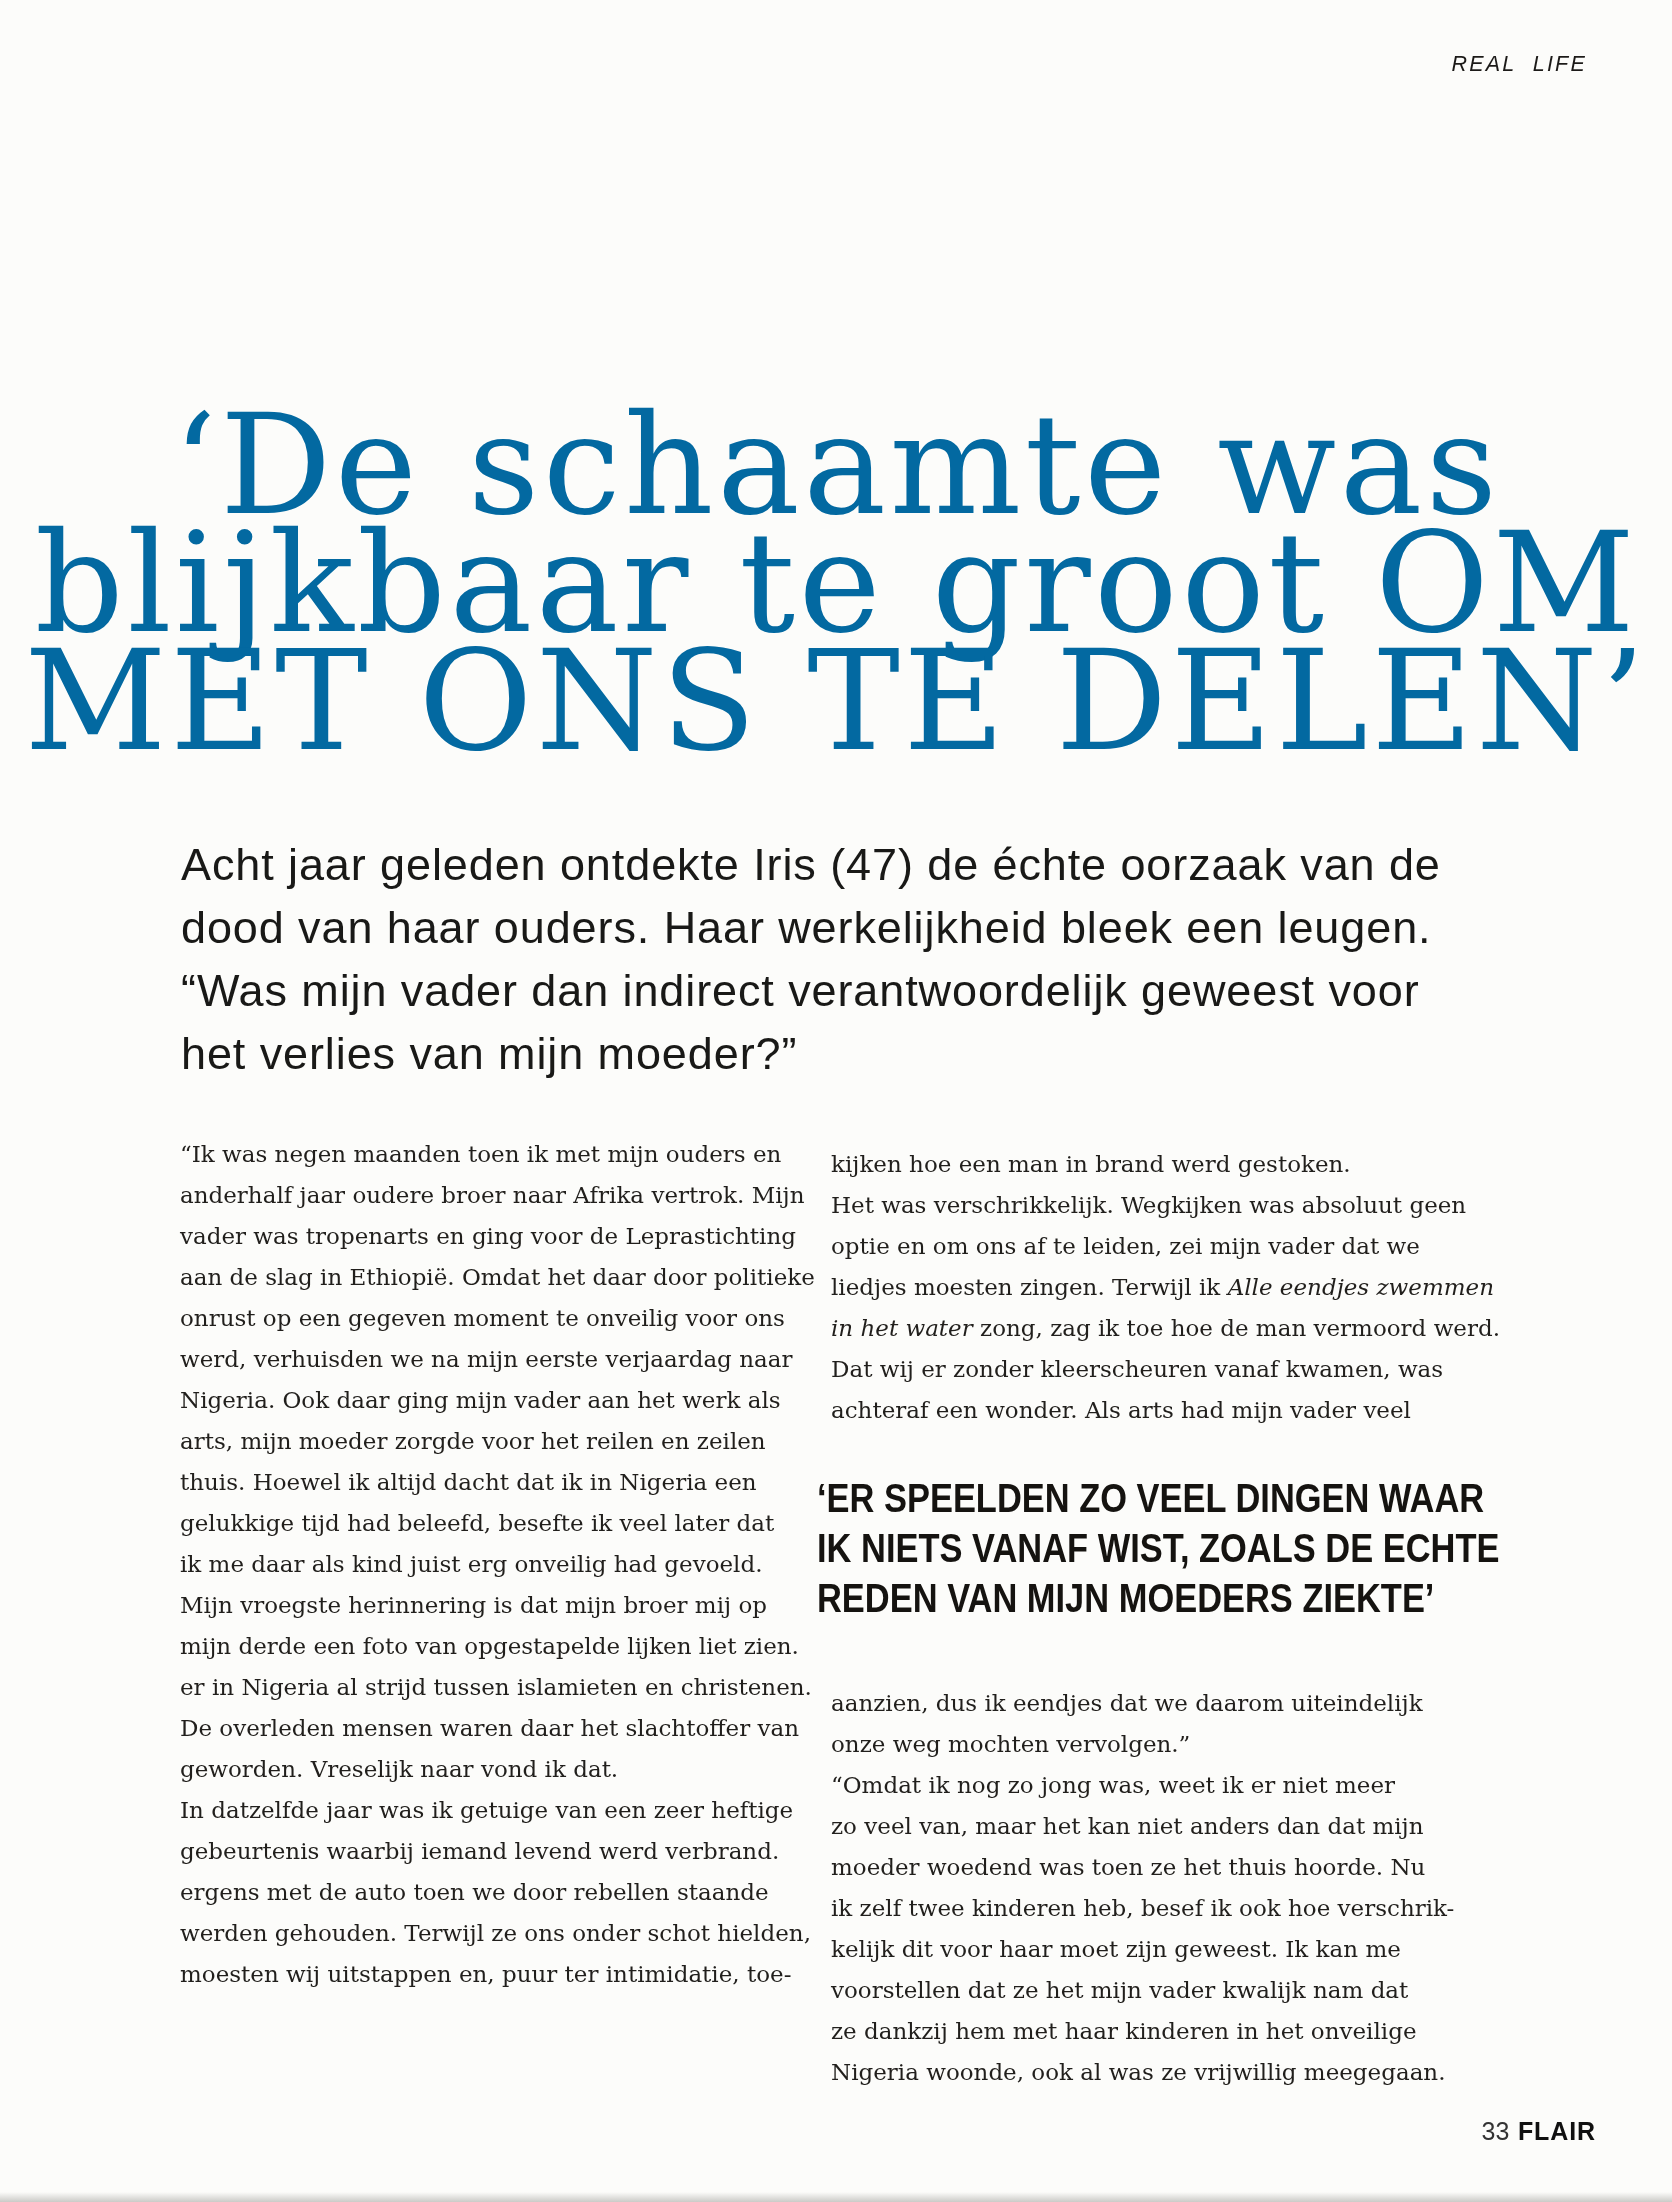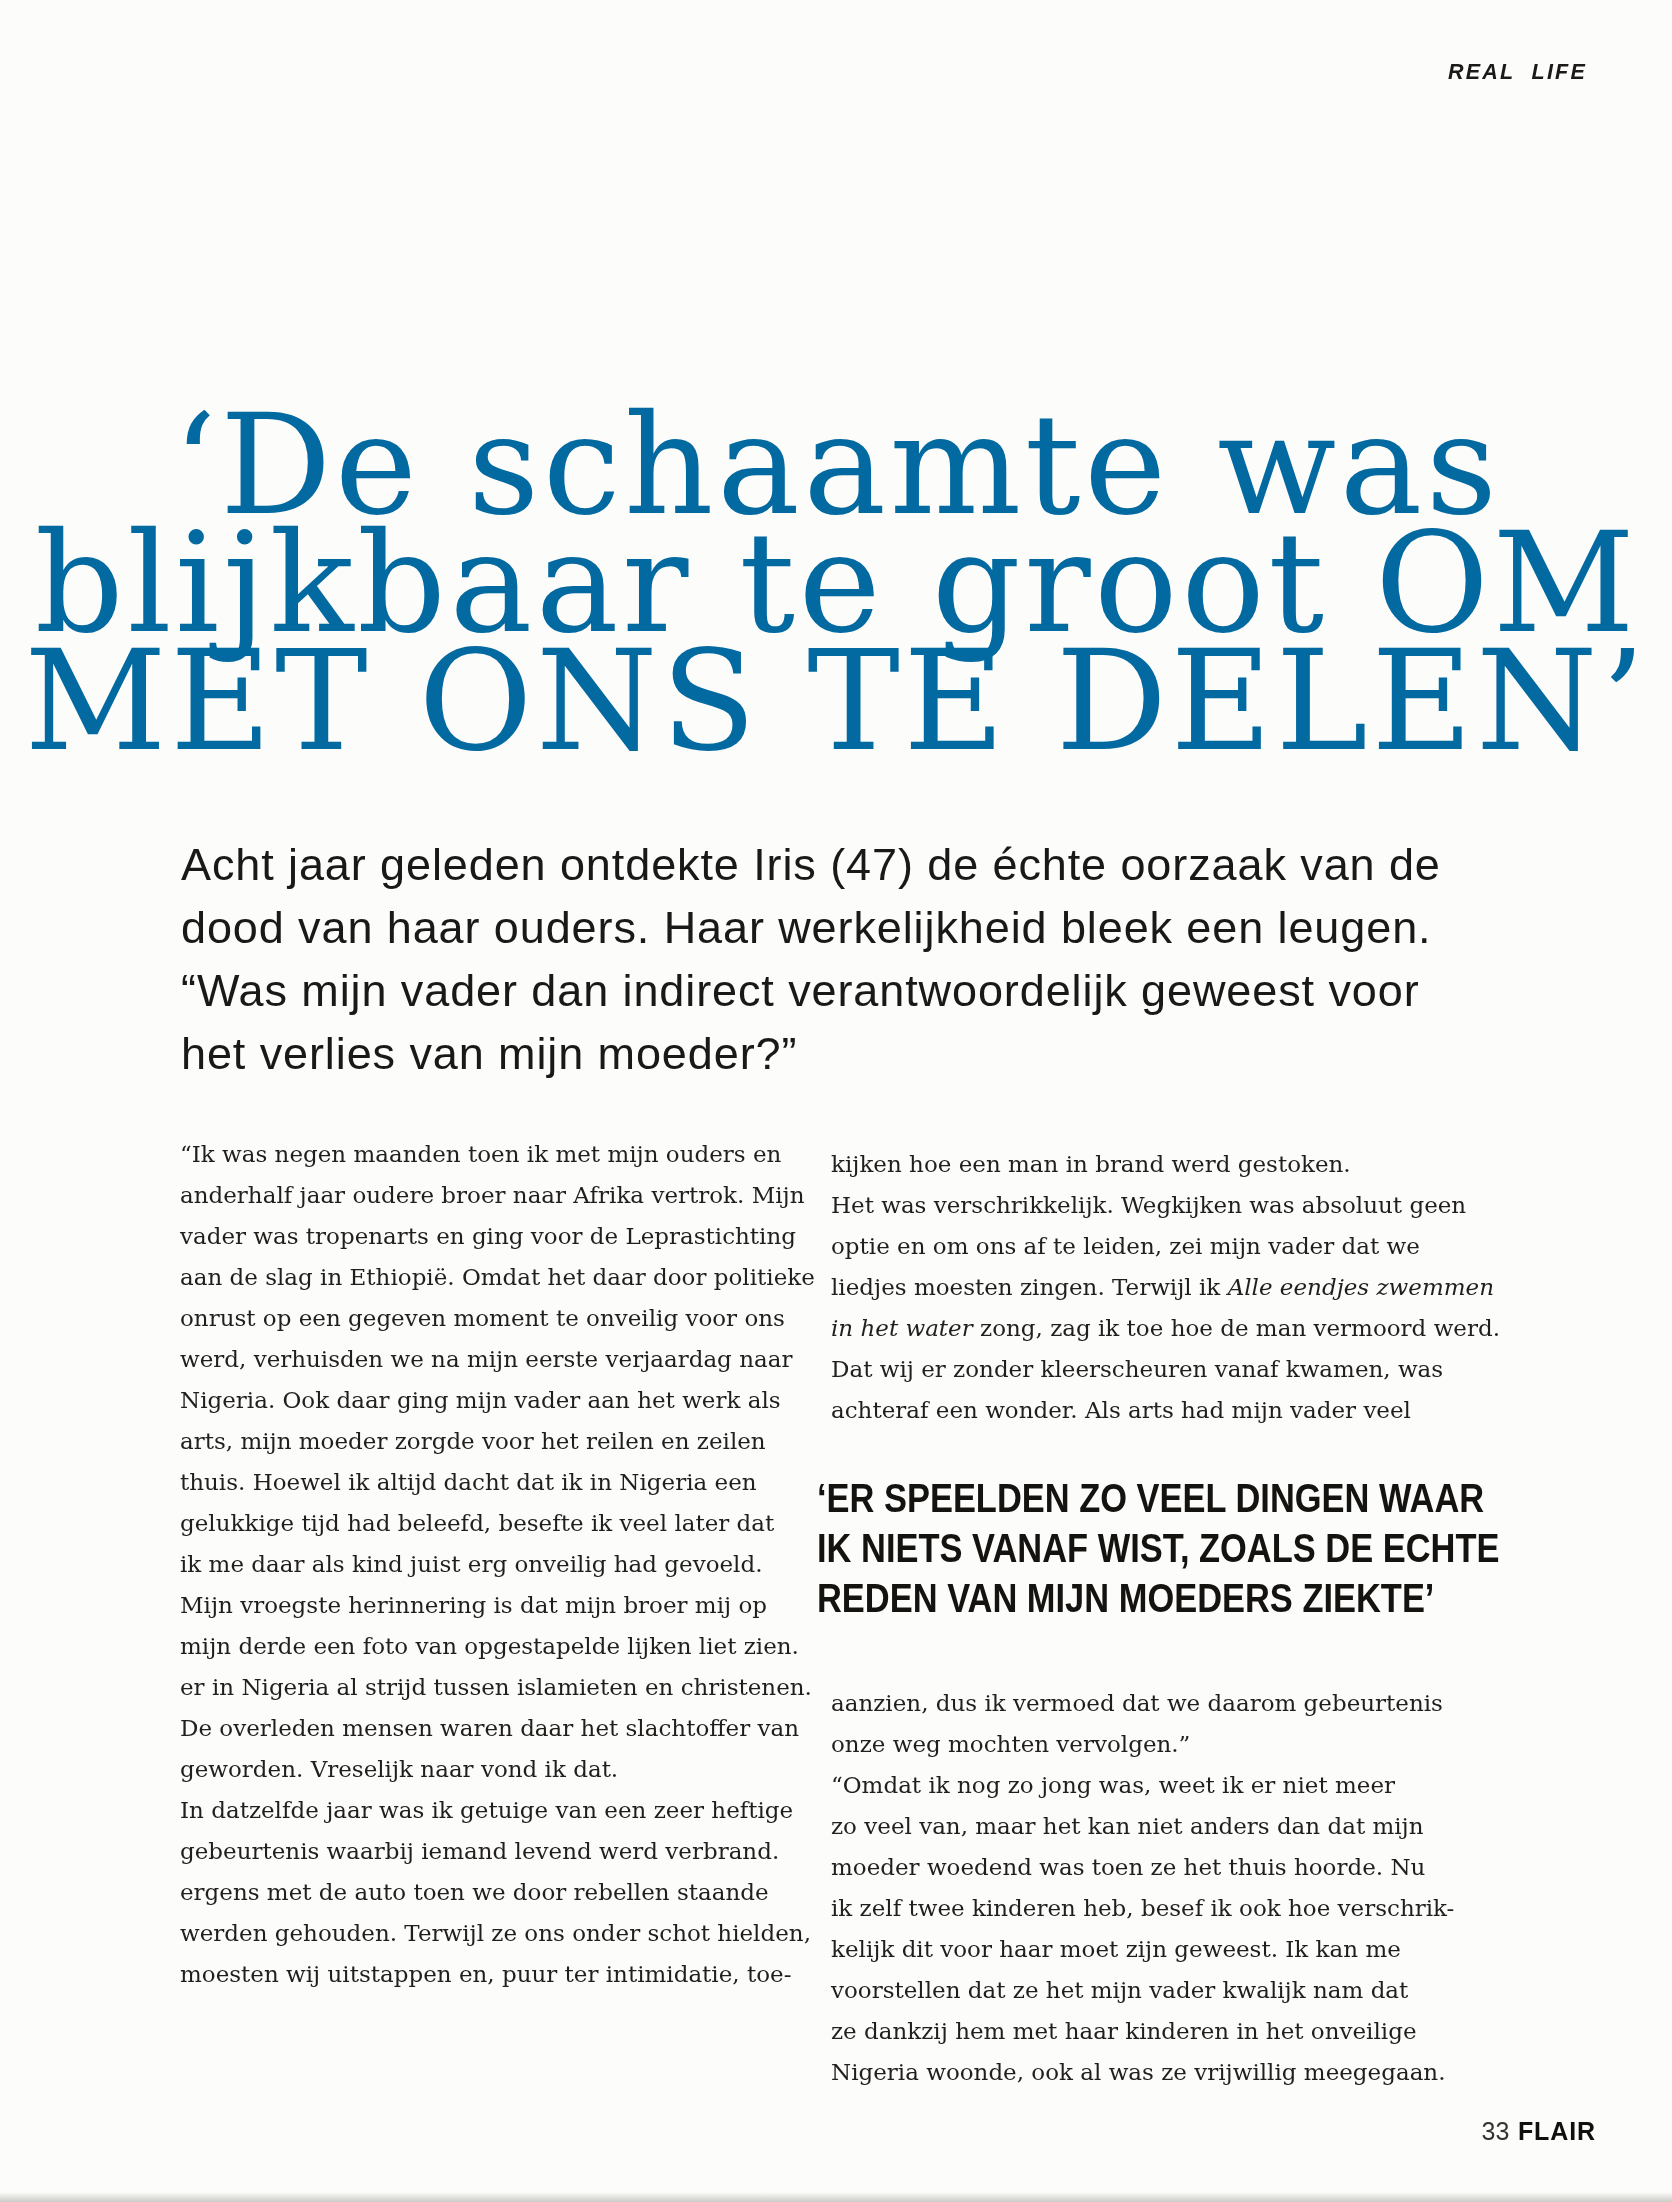--- a/index.html
+++ b/index.html
@@ -8,24 +8,23 @@
     width:1673px; height:2203px;
     background:#fcfcfa;
     overflow:hidden;
     font-family:"Liberation Sans", sans-serif;
     color:#1a1816;
   }
   
   .section-label {
     position:absolute; top:52px; right:86px;
     font-family:"Liberation Sans", sans-serif;
-    font-style:italic; font-weight:bold;
+    font-style:italic; font-weight:normal;
     font-size:21.5px; letter-spacing:2.2px; word-spacing:8.6px;
     color:#1c1a18;
-    margin-top:8px;
   }
   
   .headline {
     position:absolute; top:406px; left:0; right:0;
     text-align:center;
     font-family:"DejaVu Serif", serif;
     font-size:139px; line-height:118px; letter-spacing:3.4px;
     color:#0369a1;
   }
   .headline .line { white-space:nowrap; }
@@ -128,21 +127,21 @@
       <div class="line">achteraf een wonder. Als arts had mijn vader veel</div>
     </div>
 
   <div class="pull-quote">
       <div class="line">‘ER SPEELDEN ZO VEEL DINGEN WAAR</div>
       <div class="line">IK NIETS VANAF WIST, ZOALS DE ECHTE</div>
       <div class="line">REDEN VAN MIJN MOEDERS ZIEKTE’</div>
     </div>
 
   <div class="col col-right-bottom">
-      <div class="line">aanzien, dus ik vermoed dat we daarom gebeurtenis</div>
+      <div class="line">aanzien, dus ik eendjes dat we daarom uiteindelijk</div>
       <div class="line">onze weg mochten vervolgen.”</div>
       <div class="line">“Omdat ik nog zo jong was, weet ik er niet meer</div>
       <div class="line">zo veel van, maar het kan niet anders dan dat mijn</div>
       <div class="line">moeder woedend was toen ze het thuis hoorde. Nu</div>
       <div class="line">ik zelf twee kinderen heb, besef ik ook hoe verschrik-</div>
       <div class="line">kelijk dit voor haar moet zijn geweest. Ik kan me</div>
       <div class="line">voorstellen dat ze het mijn vader kwalijk nam dat</div>
       <div class="line">ze dankzij hem met haar kinderen in het onveilige</div>
       <div class="line">Nigeria woonde, ook al was ze vrijwillig meegegaan.</div>
     </div>

